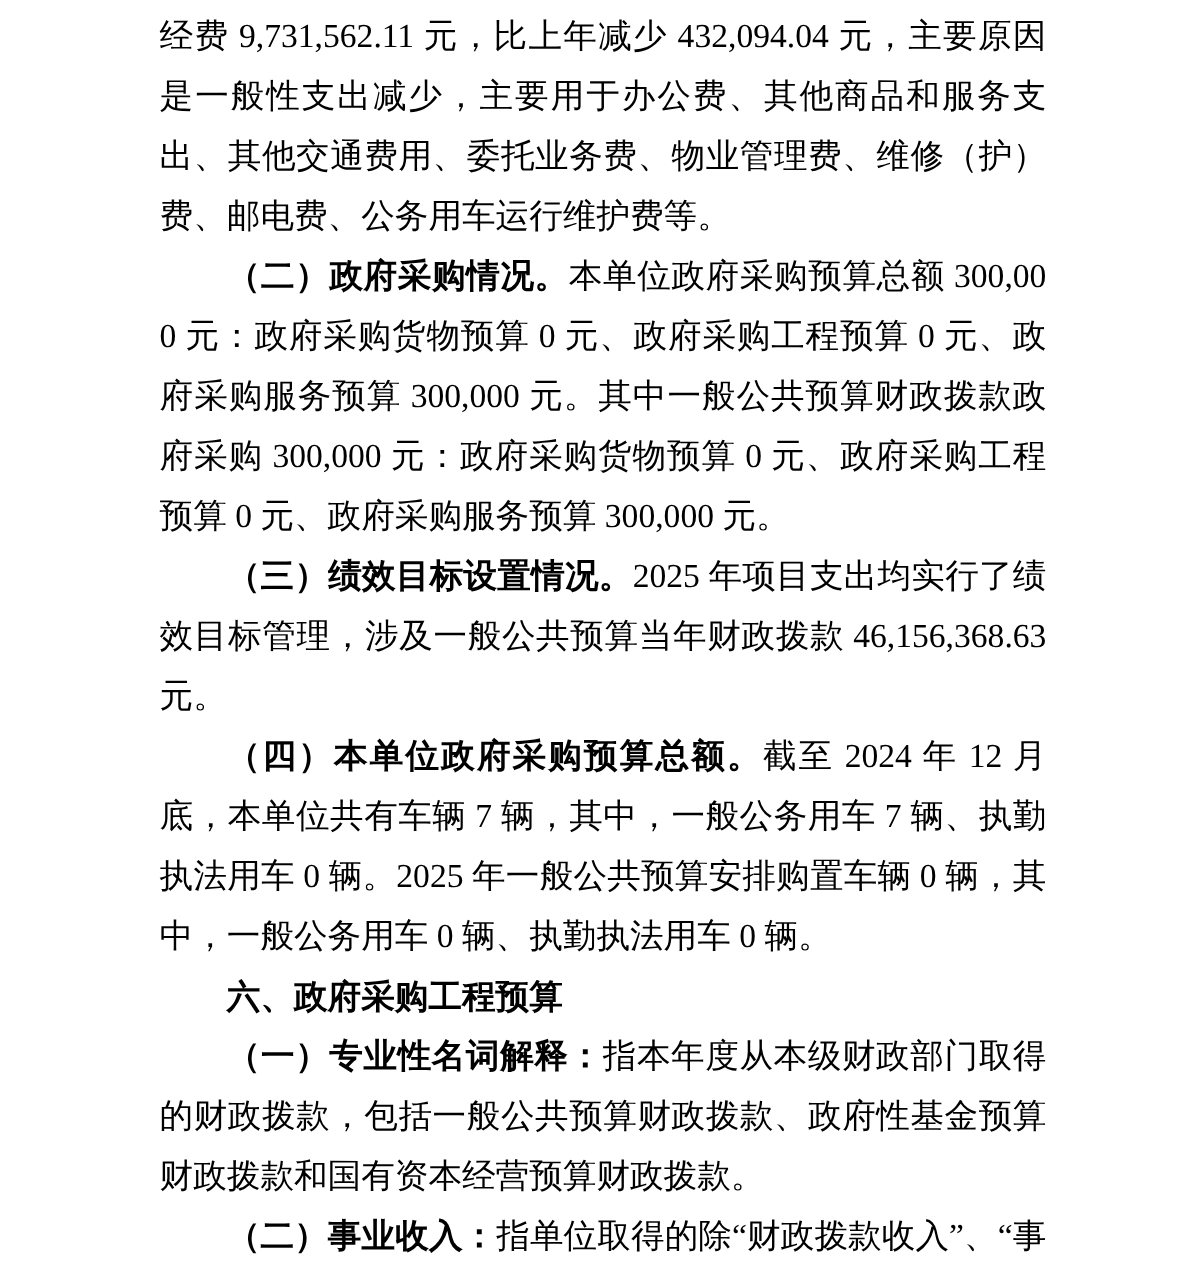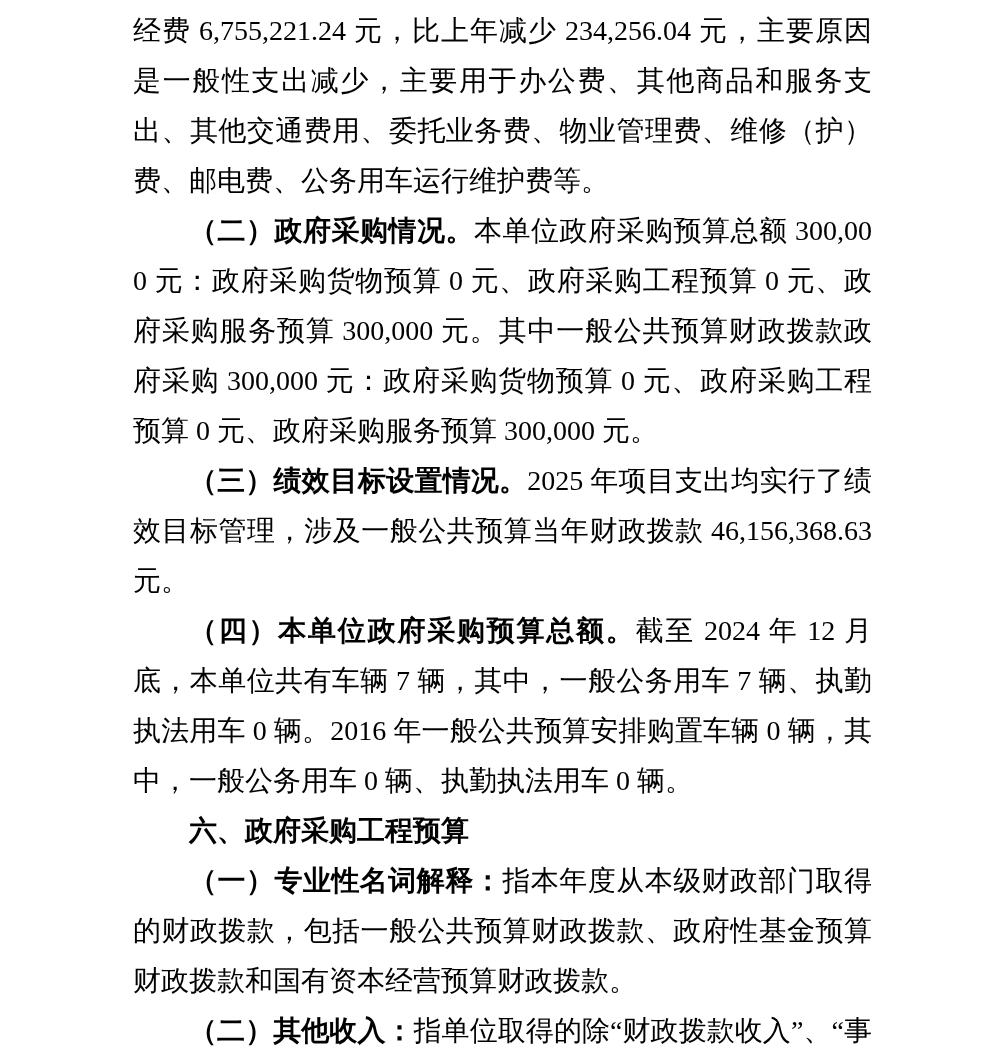--- a/index.html
+++ b/index.html
@@ -39,27 +39,27 @@
     font-size: 28px;
     line-height: 50px;
     text-indent: 2em;
   }
 </style>
 </head>
 <body>
 
 <div class="page">
 
-  <p class="para"><span>经费 6,755,221.24 元，比上年减少 234,256.04 元，主要原因是一般性支出减少，主要用于办公费、其他商品和服务支出、其他交通费用、委托业务费、物业管理费、维修（护）费、邮电费、公务用车运行维护费等。</span></p>
+  <p class="para"><span>经费 9,731,562.11 元，比上年减少 432,094.04 元，主要原因是一般性支出减少，主要用于办公费、其他商品和服务支出、其他交通费用、委托业务费、物业管理费、维修（护）费、邮电费、公务用车运行维护费等。</span></p>
 
   <p class="para indent"><span class="lead">（二）政府采购情况。</span><span>本单位政府采购预算总额 300,000 元：政府采购货物预算 0 元、政府采购工程预算 0 元、政府采购服务预算 300,000 元。其中一般公共预算财政拨款政府采购 300,000 元：政府采购货物预算 0 元、政府采购工程预算 0 元、政府采购服务预算 300,000 元。</span></p>
 
   <p class="para indent"><span class="lead">（三）绩效目标设置情况。</span><span>2025 年项目支出均实行了绩效目标管理，涉及一般公共预算当年财政拨款 46,156,368.63 元。</span></p>
 
-  <p class="para indent"><span class="lead">（四）本单位政府采购预算总额。</span><span>截至 2024 年 12 月底，本单位共有车辆 7 辆，其中，一般公务用车 7 辆、执勤执法用车 0 辆。2016 年一般公共预算安排购置车辆 0 辆，其中，一般公务用车 0 辆、执勤执法用车 0 辆。</span></p>
+  <p class="para indent"><span class="lead">（四）本单位政府采购预算总额。</span><span>截至 2024 年 12 月底，本单位共有车辆 7 辆，其中，一般公务用车 7 辆、执勤执法用车 0 辆。2025 年一般公共预算安排购置车辆 0 辆，其中，一般公务用车 0 辆、执勤执法用车 0 辆。</span></p>
 
   <h2 class="heading">六、政府采购工程预算</h2>
 
   <p class="para indent"><span class="lead">（一）专业性名词解释：</span><span>指本年度从本级财政部门取得的财政拨款，包括一般公共预算财政拨款、政府性基金预算财政拨款和国有资本经营预算财政拨款。</span></p>
 
-  <p class="para indent"><span class="lead">（二）其他收入：</span><span>指单位取得的除“财政拨款收入”、“事业收入”、“经营收入”等以外的收入。</span></p>
+  <p class="para indent"><span class="lead">（二）事业收入：</span><span>指单位取得的除“财政拨款收入”、“事业收入”、“经营收入”等以外的收入。</span></p>
 
 </div>
 
 </body></html>

